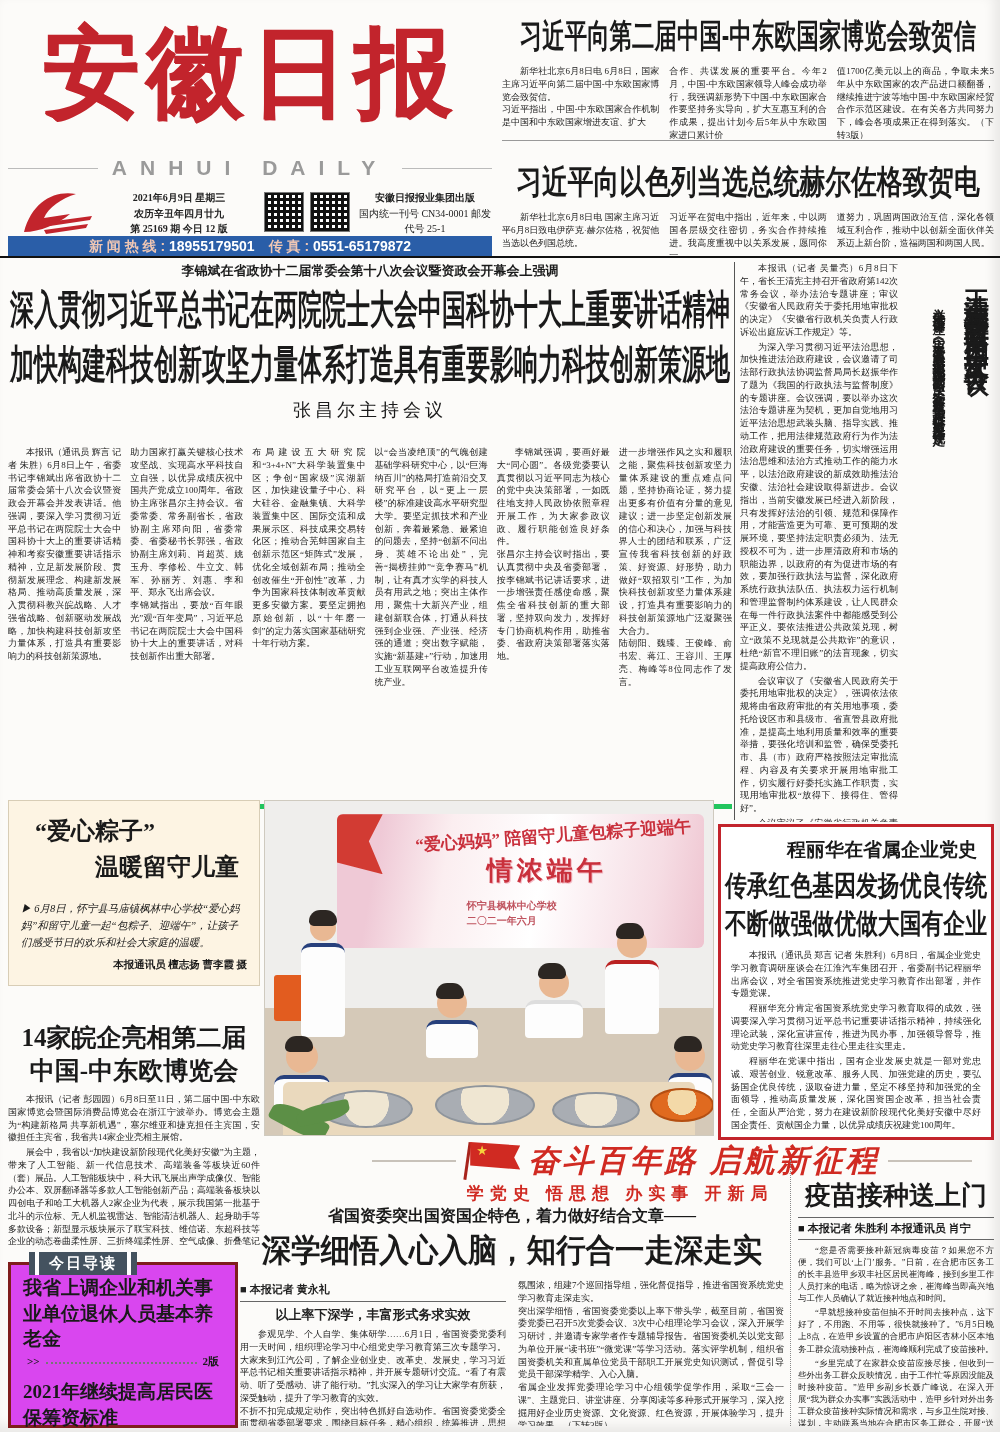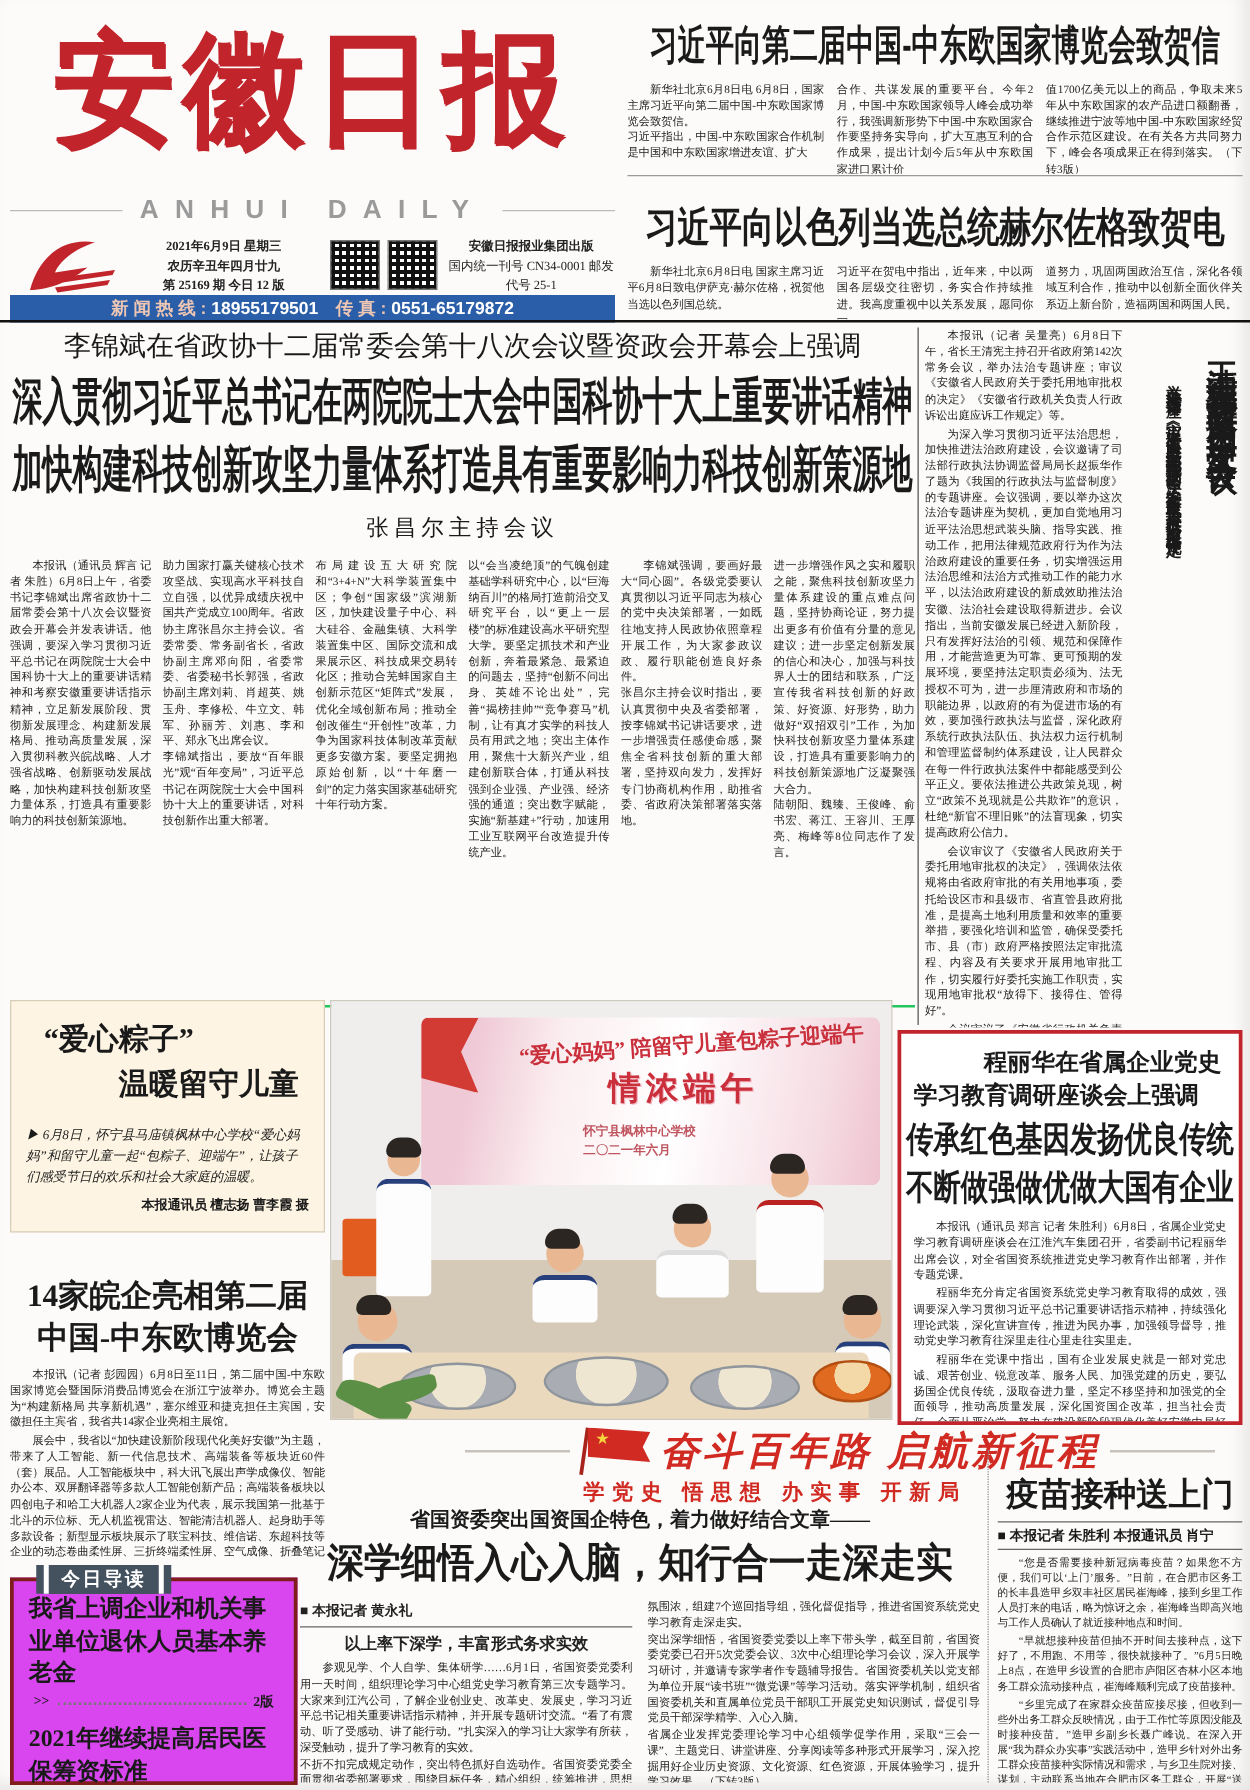--- a/index.html
+++ b/index.html
@@ -26,21 +26,21 @@
   .qr{width:38px;height:38px;border:1px solid #777;
       background-image:repeating-linear-gradient(0deg,#111 0 3px,transparent 3px 6px),
                        repeating-linear-gradient(90deg,#111 0 3px,#fff 3px 6px);}
   .bluebar{background:#2a5ea8;color:#fff;font-weight:bold;font-size:14px;
       display:flex;align-items:center;justify-content:center;gap:14px;
       font-family:"Liberation Sans",sans-serif;text-align:right;}
   .bluebar .lbl{color:#eec6b4;}
   .blackrule{background:#111;}
   .cols3{display:flex;gap:10px;}
   .cols3>div{flex:1;overflow:hidden;}
-  .lead-kicker{font-size:22px;font-weight:normal;}
+  .lead-kicker{font-size:13px;font-weight:bold;}
   .lead-h{font-size:40px;line-height:1.18;}
   .lead-sub{font-size:18px;letter-spacing:4px;}
   .cols6{display:flex;gap:9px;height:100%;}
   .cols6>div{flex:1;overflow:hidden;}
   
   .vtxt{writing-mode:vertical-rl;}
   .vhead{font-size:25px;font-weight:900;letter-spacing:4px;font-family:"Liberation Sans",sans-serif;}
   .vsub{font-size:12.5px;font-weight:bold;letter-spacing:2px;}
   
   .creambox{background:#fdf4e3;border:1px solid #d8cdb6;}
@@ -163,21 +163,21 @@
     <div class="ctr lead-kicker">李锦斌在省政协十二届常委会第十八次会议暨资政会开幕会上强调</div>
     <div class="ctr" style="margin-top:6px;">
       <span class="sqz sans lead-h" style="--sx:.60;">深入贯彻习近平总书记在两院院士大会中国科协十大上重要讲话精神</span>
     </div>
     <div class="ctr" style="margin-top:8px;">
       <span class="sqz sans lead-h" style="--sx:.60;">加快构建科技创新攻坚力量体系打造具有重要影响力科技创新策源地</span>
     </div>
     <div class="ctr lead-sub" style="margin-top:10px;">张昌尔主持会议</div>
   </div>
 
-  <div class="abs bodytxt jst" style="left:8px;top:446px;width:724px;height:344px;border-bottom:2px solid #22c55e;padding-bottom:14px;">
+  <div class="abs bodytxt jst" style="left:8px;top:446px;width:724px;height:344px;border-bottom:5px solid #22c55e;padding-bottom:14px;">
     <div class="cols6">
       <div class="para">本报讯（通讯员 辉言 记者 朱胜）6月8日上午，省委书记李锦斌出席省政协十二届常委会第十八次会议暨资政会开幕会并发表讲话。他强调，要深入学习贯彻习近平总书记在两院院士大会中国科协十大上的重要讲话精神和考察安徽重要讲话指示精神，立足新发展阶段、贯彻新发展理念、构建新发展格局、推动高质量发展，深入贯彻科教兴皖战略、人才强省战略、创新驱动发展战略，加快构建科技创新攻坚力量体系，打造具有重要影响力的科技创新策源地。</div>
       <div class="para" style="text-indent:0;">助力国家打赢关键核心技术攻坚战、实现高水平科技自立自强，以优异成绩庆祝中国共产党成立100周年。省政协主席张昌尔主持会议。省委常委、常务副省长，省政协副主席邓向阳，省委常委、省委秘书长郭强，省政协副主席刘莉、肖超英、姚玉舟、李修松、牛立文、韩军、孙丽芳、刘惠、李和平、郑永飞出席会议。
 李锦斌指出，要放“百年眼光”观“百年变局”，习近平总书记在两院院士大会中国科协十大上的重要讲话，对科技创新作出重大部署。</div>
       <div class="para" style="text-indent:0;">布局建设五大研究院和“3+4+N”大科学装置集中区；争创“国家级”滨湖新区，加快建设量子中心、科大硅谷、金融集镇、大科学装置集中区、国际交流和成果展示区、科技成果交易转化区；推动合芜蚌国家自主创新示范区“矩阵式”发展，优化全域创新布局；推动全创改催生“开创性”改革，力争为国家科技体制改革贡献更多安徽方案。要坚定拥抱原始创新，以“十年磨一剑”的定力落实国家基础研究十年行动方案。</div>
       <div class="para" style="text-indent:0;">以“会当凌绝顶”的气魄创建基础学科研究中心，以“巨海纳百川”的格局打造前沿交叉研究平台，以“更上一层楼”的标准建设高水平研究型大学。要坚定抓技术和产业创新，奔着最紧急、最紧迫的问题去，坚持“创新不问出身、英雄不论出处”，完善“揭榜挂帅”“竞争赛马”机制，让有真才实学的科技人员有用武之地；突出主体作用，聚焦十大新兴产业，组建创新联合体，打通从科技强到企业强、产业强、经济强的通道；突出数字赋能，实施“新基建+”行动，加速用工业互联网平台改造提升传统产业。</div>
       <div class="para">李锦斌强调，要画好最大“同心圆”。各级党委要认真贯彻以习近平同志为核心的党中央决策部署，一如既往地支持人民政协依照章程开展工作，为大家参政议政、履行职能创造良好条件。
 张昌尔主持会议时指出，要认真贯彻中央及省委部署，按李锦斌书记讲话要求，进一步增强责任感使命感，聚焦全省科技创新的重大部署，坚持双向发力，发挥好专门协商机构作用，助推省委、省政府决策部署落实落地。</div>
       <div class="para" style="text-indent:0;">进一步增强作风之实和履职之能，聚焦科技创新攻坚力量体系建设的重点难点问题，坚持协商论证，努力提出更多有价值有分量的意见建议；进一步坚定创新发展的信心和决心，加强与科技界人士的团结和联系，广泛宣传我省科技创新的好政策、好资源、好形势，助力做好“双招双引”工作，为加快科技创新攻坚力量体系建设，打造具有重要影响力的科技创新策源地广泛凝聚强大合力。
 陆朝阳、魏臻、王俊峰、俞书宏、蒋江、王容川、王厚亮、梅峰等8位同志作了发言。</div>
@@ -258,21 +258,20 @@
     <div class="bowl" style="left:12%;bottom:2%;width:90px;height:34px;"></div>
     <div class="bowl" style="left:38%;bottom:3%;width:96px;height:36px;"></div>
     <div class="bowl" style="left:64%;bottom:2%;width:84px;height:32px;"></div>
     <div class="bowl orange" style="left:86%;bottom:4%;width:60px;height:30px;"></div>
     <div class="leaf" style="left:1%;bottom:1%;width:60px;height:22px;"></div>
     <div class="leaf" style="left:7%;bottom:4%;width:54px;height:18px;transform:rotate(-12deg);"></div>
   </div>
 
   <div class="abs redbox" style="left:718px;top:824px;width:276px;height:316px;padding:10px 10px;box-sizing:border-box;overflow:hidden;">
     <div class="cl-kick" style="margin-left:56px;">程丽华在省属企业党史</div>
-    <div class="cl-kick">学习教育调研座谈会上强调</div>
     <div class="ctr" style="margin-top:4px;">
       <span class="sqz sans cl-h" style="--sx:.78;">传承红色基因发扬优良传统</span>
     </div>
     <div class="ctr">
       <span class="sqz sans cl-h" style="--sx:.78;">不断做强做优做大国有企业</span>
     </div>
     <div class="bodytxt jst" style="margin-top:6px;">
       <p class="para">本报讯（通讯员 郑言 记者 朱胜利）6月8日，省属企业党史学习教育调研座谈会在江淮汽车集团召开，省委副书记程丽华出席会议，对全省国资系统推进党史学习教育作出部署，并作专题党课。</p>
       <p class="para">程丽华充分肯定省国资系统党史学习教育取得的成效，强调要深入学习贯彻习近平总书记重要讲话指示精神，持续强化理论武装，深化宣讲宣传，推进为民办事，加强领导督导，推动党史学习教育往深里走往心里走往实里走。</p>
       <p class="para">程丽华在党课中指出，国有企业发展史就是一部对党忠诚、艰苦创业、锐意改革、服务人民、加强党建的历史，要弘扬国企优良传统，汲取奋进力量，坚定不移坚持和加强党的全面领导，推动高质量发展，深化国资国企改革，担当社会责任，全面从严治党，努力在建设新阶段现代化美好安徽中尽好国企责任、贡献国企力量，以优异成绩庆祝建党100周年。</p>

